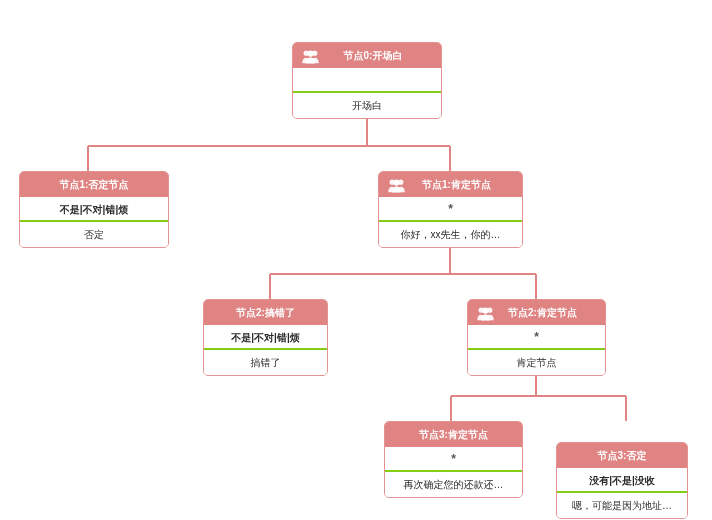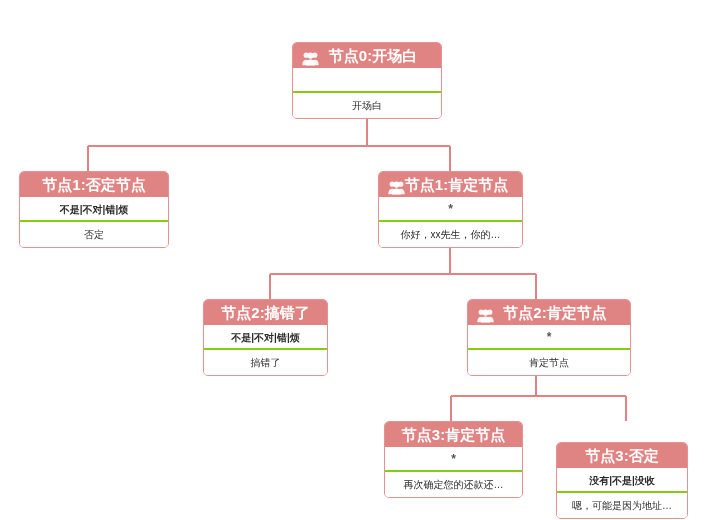--- a/index.html
+++ b/index.html
@@ -39,21 +39,21 @@
     background: #ffffff;
     border: 1px solid #e39191;
     border-radius: 5px;
     overflow: hidden;
     box-shadow: 0 0 0 0 rgba(0,0,0,0);
   }
   .node-header {
     position: relative;
     background: #e08383;
     color: #ffffff;
-    font-size: 15px;
+    font-size: 10px;
     font-weight: bold;
     line-height: 25px;
     height: 25px;
     text-align: center;
     white-space: nowrap;
     overflow: hidden;
     letter-spacing: 0px;
   }
   .node-header.with-icon .hdr-title {
     display: inline-block;
@@ -157,21 +157,21 @@
 
   <div class="node" style="left: 203px; top: 299px; width: 125px;">
     <div class="node-header">
       
       <span class="hdr-title">节点2:搞错了</span>
     </div>
     <div class="node-row cond">不是|不对|错|烦</div>
     <div class="node-row reply">搞错了</div>
   </div>
 
-  <div class="node" style="left: 467px; top: 299px; width: 164px;">
+  <div class="node" style="left: 467px; top: 299px; width: 139px;">
     <div class="node-header with-icon">
       <span class="users-icon">
         <svg width="17" height="15" viewBox="0 0 17 15">
           <circle cx="4.2" cy="4.2" r="2.6" fill="#ffffff" opacity="0.92"></circle>
           <circle cx="12.8" cy="4.2" r="2.6" fill="#ffffff" opacity="0.92"></circle>
           <circle cx="8.5" cy="4.6" r="3.1" fill="#ffffff"></circle>
           <path d="M0.2 14.2 C0.2 10.6 2.0 8.8 4.2 8.8 C6.4 8.8 8.2 10.6 8.2 14.2 Z" fill="#ffffff" opacity="0.92"></path>
           <path d="M8.8 14.2 C8.8 10.6 10.6 8.8 12.8 8.8 C15.0 8.8 16.8 10.6 16.8 14.2 Z" fill="#ffffff" opacity="0.92"></path>
           <path d="M4.1 14.6 C4.1 10.5 6.0 8.5 8.5 8.5 C11.0 8.5 12.9 10.5 12.9 14.6 Z" fill="#ffffff"></path>
         </svg>

